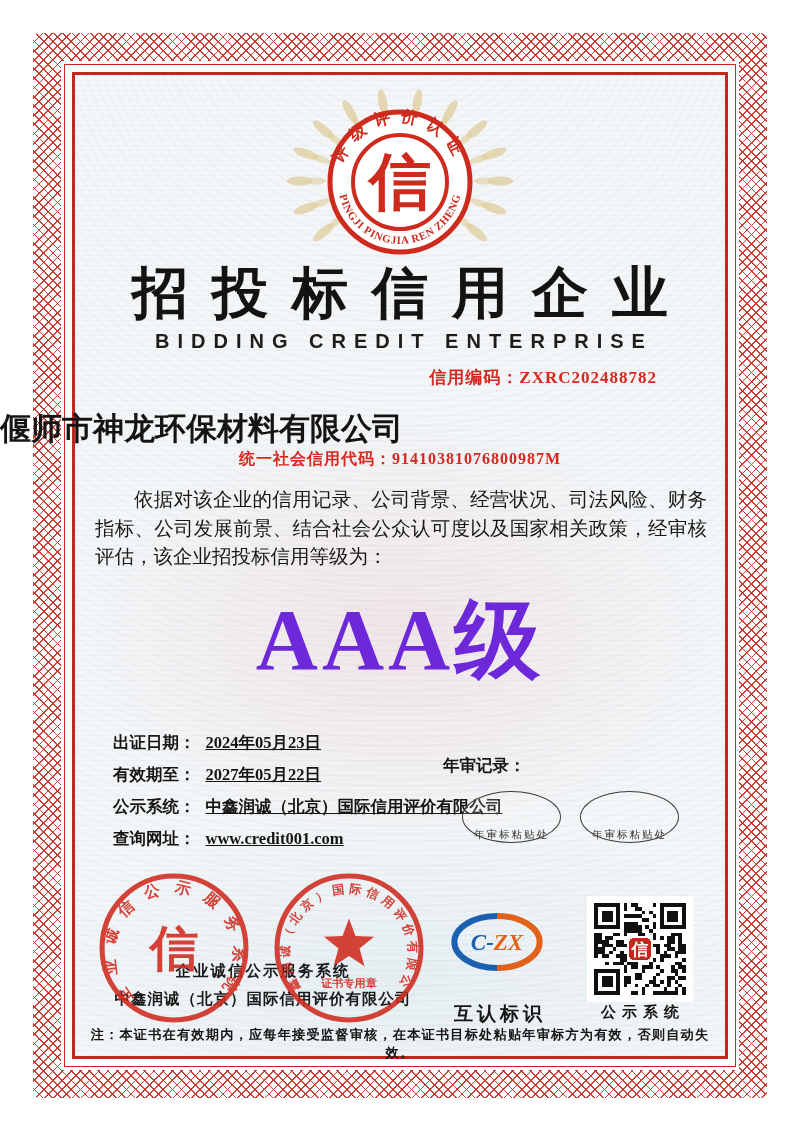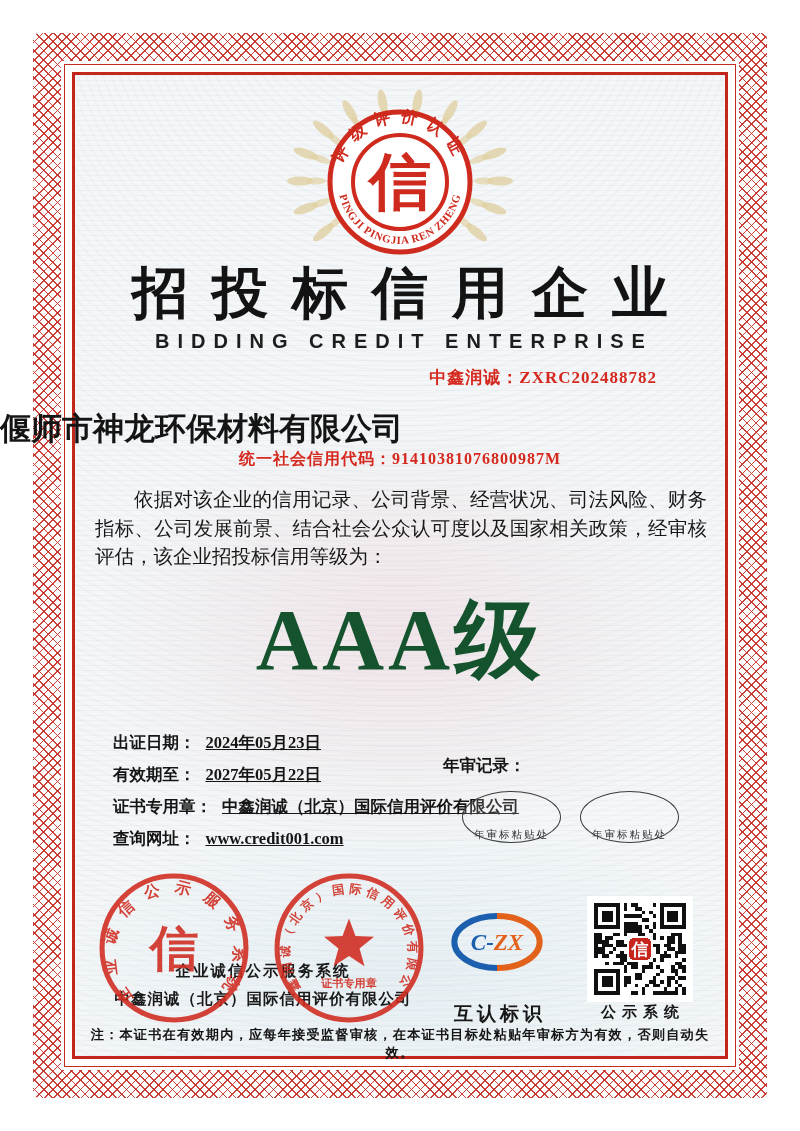--- a/index.html
+++ b/index.html
@@ -35,21 +35,21 @@
             letter-spacing:8px;text-indent:8px;color:#1d1d1d;
             font-family:"Liberation Sans","DejaVu Sans",sans-serif;}
   .credit-code{right:143px;top:366px;font-size:17px;font-weight:700;color:#d5281e;letter-spacing:1px;}
 
   .company-name{left:0;right:0;top:408px;font-size:31px;font-weight:900;color:#141414;}
   .uscc{left:0;right:0;top:449px;text-align:center;font-size:16px;font-weight:700;color:#d5281e;letter-spacing:1px;}
 
   .statement{left:95px;width:612px;top:486px;font-size:19.5px;font-weight:400;line-height:28.5px;
              text-align:justify;text-indent:2em;color:#171717;}
 
-  .grade{left:0;right:0;top:582px;text-align:center;font-size:86px;font-weight:900;color:#14532d;letter-spacing:4px;}
+  .grade{left:0;right:0;top:582px;text-align:center;font-size:86px;font-weight:900;color:#6d28d9;letter-spacing:4px;}
 
   
   .fields{left:113px;top:732px;}
   .field-row{font-size:16.5px;font-weight:700;margin-bottom:10px;white-space:nowrap;color:#151515;}
   .field-row .val{margin-left:10px;text-decoration:underline;}
 
   .annual-label{left:443px;top:755px;font-size:16.5px;font-weight:700;color:#151515;}
   .sticker-oval{top:791px;width:97px;height:50px;border:1.6px solid #3c3c3c;border-radius:50%;
                 display:flex;align-items:flex-end;justify-content:center;font-size:10.5px;
                 letter-spacing:2px;color:#333;background:rgba(255,255,255,.15);}
@@ -130,41 +130,41 @@
     </text>
     <text font-size="11" font-weight="bold" fill="#cf2a1e" letter-spacing="0.6" text-anchor="middle" font-family="Liberation Sans, sans-serif">
       <textPath href="#arcBottom" startOffset="50%">PINGJI PINGJIA REN ZHENG</textPath>
     </text>
     <text x="75" y="96" font-size="62" font-weight="900" fill="#cf2a1e" text-anchor="middle">信</text>
   </svg>
 
   <div class="abs title">招投标信用企业</div>
   <div class="abs subtitle">BIDDING CREDIT ENTERPRISE</div>
   <div class="abs credit-code">
-    <span>中鑫润诚：</span><span>ZXRC202488782</span>
+    <span>信用编码：</span><span>ZXRC202488782</span>
   </div>
 
   <div class="abs company-name">偃师市神龙环保材料有限公司</div>
   <div class="abs uscc">
     <span>统一社会信用代码：</span><span>91410381076800987M</span>
   </div>
 
   <div class="abs statement">依据对该企业的信用记录、公司背景、经营状况、司法风险、财务指标、公司发展前景、结合社会公众认可度以及国家相关政策，经审核评估，该企业招投标信用等级为：</div>
 
   <div class="abs grade">AAA级</div>
 
   <div class="abs fields">
     <div class="field-row">
       <span>出证日期：</span><span class="val">2024年05月23日</span>
     </div>
     <div class="field-row">
       <span>有效期至：</span><span class="val">2027年05月22日</span>
     </div>
     <div class="field-row">
-      <span>证书专用章：</span><span class="val">中鑫润诚（北京）国际信用评价有限公司</span>
+      <span>公示系统：</span><span class="val">中鑫润诚（北京）国际信用评价有限公司</span>
     </div>
     <div class="field-row">
       <span>查询网址：</span><span class="val">www.credit001.com</span>
     </div>
   </div>
 
   <div class="abs annual-label">年审记录：</div>
   <div class="abs sticker-oval oval-1">
     <span>年审标粘贴处</span>
   </div>

